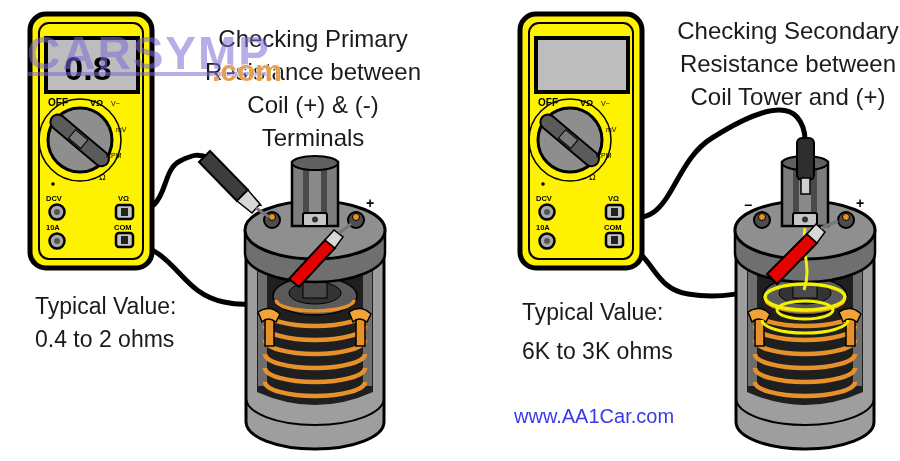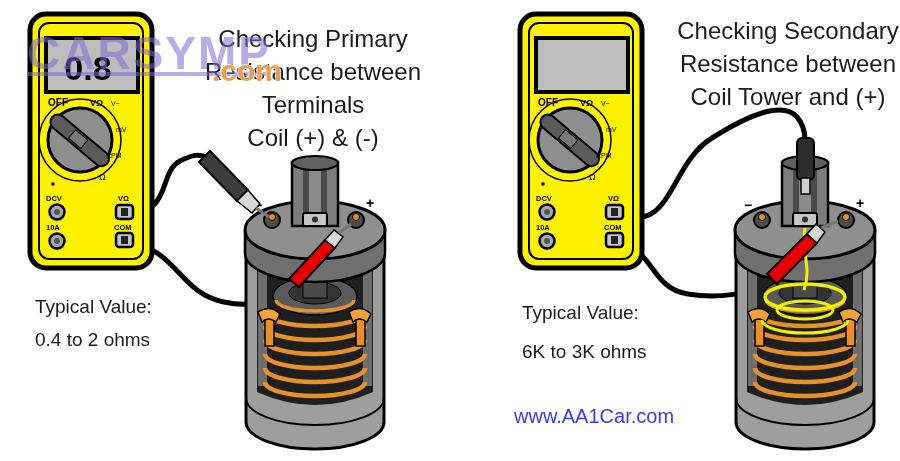--- a/index.html
+++ b/index.html
@@ -1,21 +1,21 @@
 <!DOCTYPE html>
 <html><head>
 <meta charset="utf-8">
 <style>
   html,body{margin:0;padding:0;background:#fff;}
   .stage{position:relative;width:900px;height:461px;background:#ffffff;overflow:hidden;
          font-family:"Liberation Sans",sans-serif;}
   .stage svg{position:absolute;left:0;top:0;}
   .cap{position:absolute;text-align:center;font-size:24px;line-height:33px;color:#1b1b1b;}
   .cap span{display:block;}
-  .typ{position:absolute;font-size:19px;line-height:33px;color:#1b1b1b;}
+  .typ{position:absolute;font-size:23px;line-height:33px;color:#1b1b1b;}
   .typ span{display:block;}
   .typ.right span{line-height:39px;}
   .link{position:absolute;left:514px;top:405px;font-size:20px;color:#3A3AE8;cursor:pointer;}
   .wm-brand{position:absolute;left:27px;top:26px;font-size:46px;font-weight:bold;
             letter-spacing:2px;color:rgba(125,105,215,0.55);white-space:nowrap;text-decoration:underline;}
   .wm-suffix{position:absolute;left:200px;top:54px;font-size:30px;font-weight:bold;
              color:rgba(232,146,48,0.85);
              text-shadow:1px 1px 0 rgba(255,255,255,.7),-1px -1px 0 rgba(255,255,255,.7);margin-left:12px;}
   .capL{left:178px;top:22px;width:270px;}
   .capR{left:673px;top:14px;width:230px;}
@@ -153,22 +153,22 @@
   <g>
     <polygon points="767,274 807,234 817,243 777,284" fill="#E60000" stroke="#000" stroke-width="2"></polygon>
     <polygon points="807,234 817,243 825,232 816,224" fill="#d8d8d8" stroke="#000" stroke-width="1.5"></polygon>
     <line x1="821" y1="228" x2="838" y2="221" stroke="#777" stroke-width="3"></line>
   </g>
 </svg>
 
 <div class="cap capL">
   <span>Checking Primary</span>
   <span>Resistance between</span>
+  <span>Coil (+) &amp; (-)</span>
   <span>Terminals</span>
-  <span>Coil (+) &amp; (-)</span>
 </div>
 
 <div class="cap capR">
   <span>Checking Secondary</span>
   <span>Resistance between</span>
   <span>Coil Tower and (+)</span>
 </div>
 
 <div class="typ typL">
   <span>Typical Value:</span>

